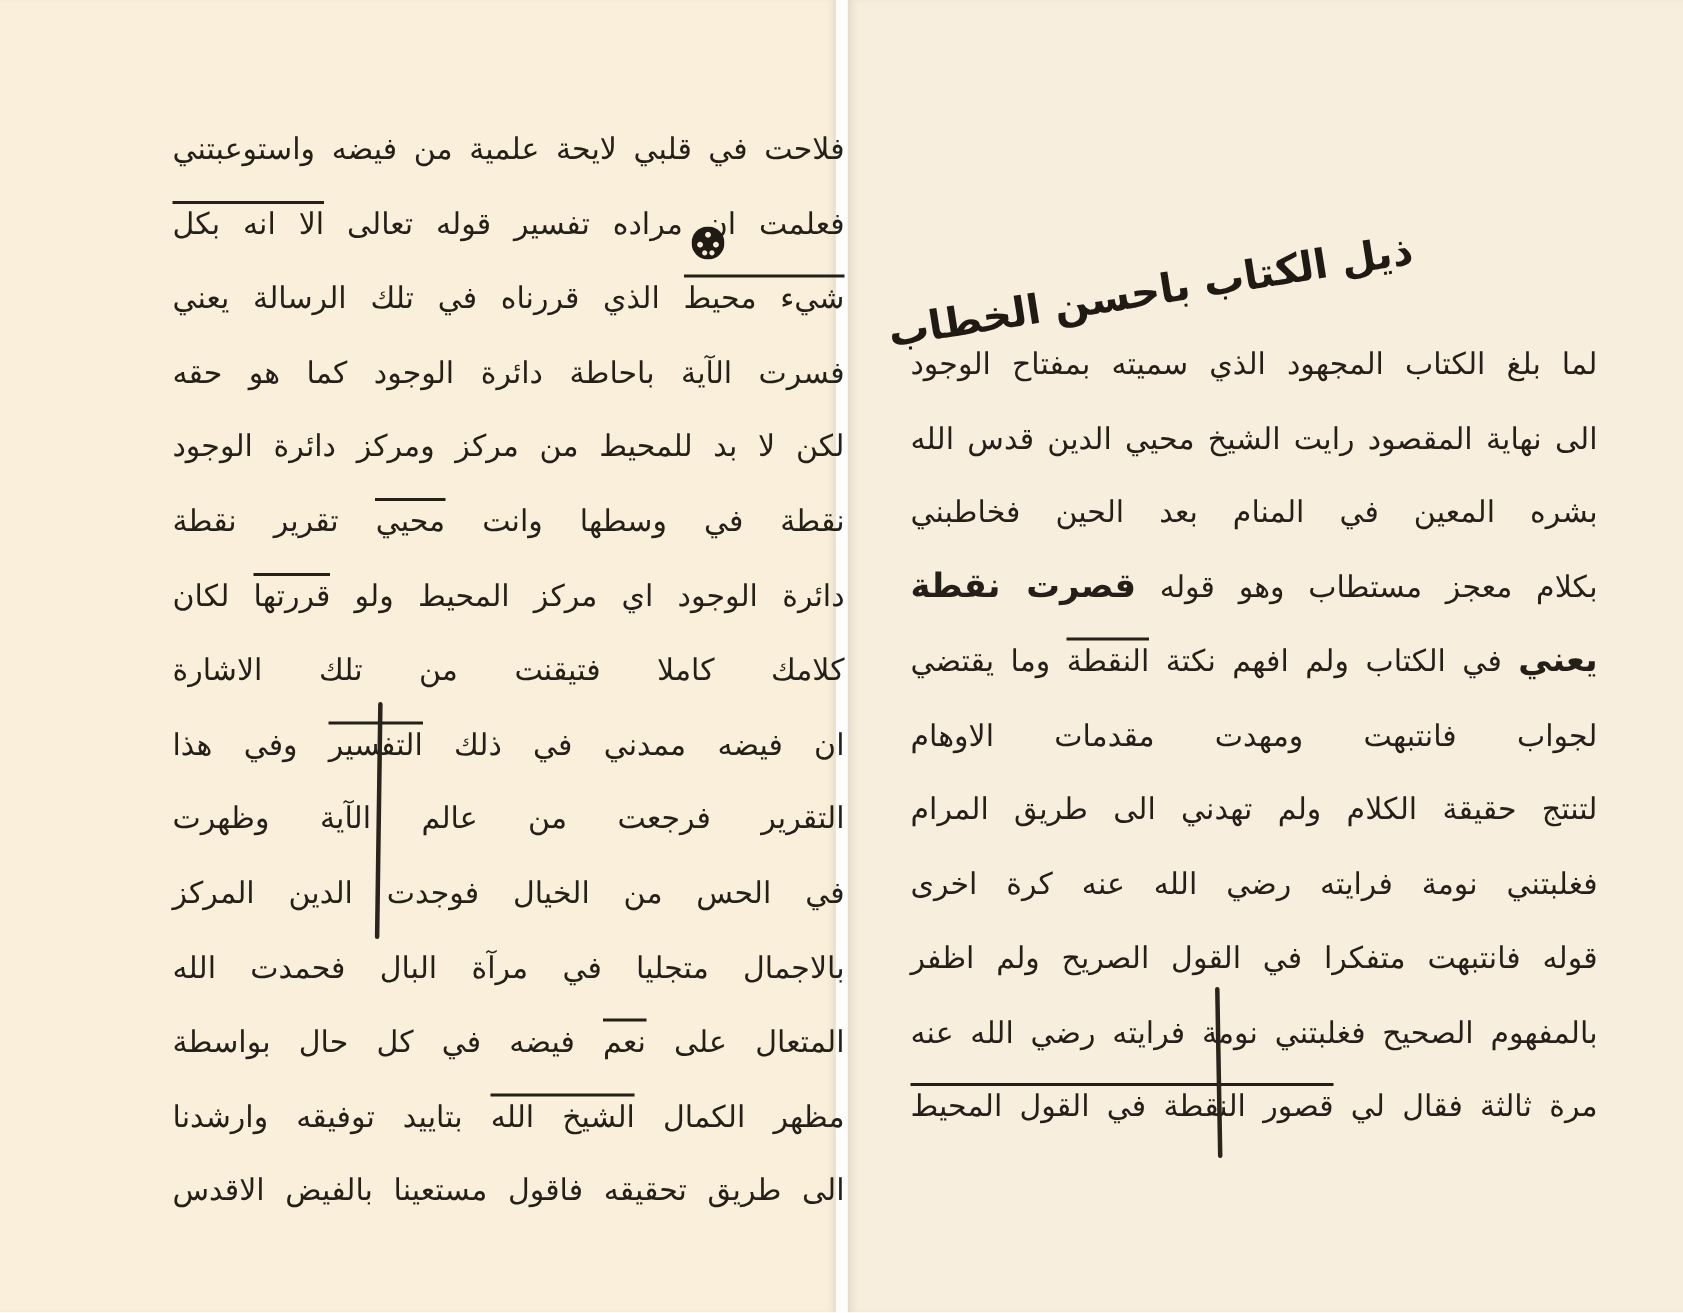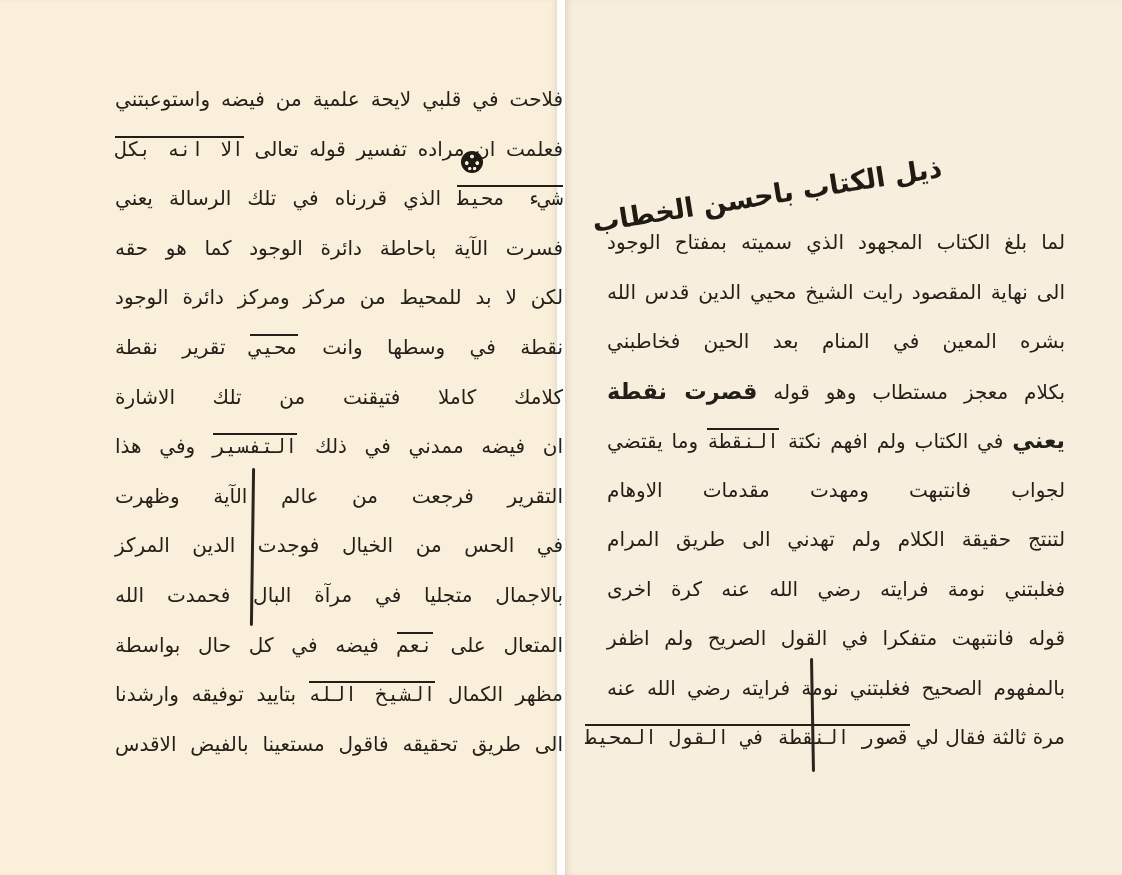--- a/index.html
+++ b/index.html
@@ -17,21 +17,21 @@
   }
   #left-text{top:75px;left:78px;width:448px;margin-left:37px;}
   #right-text{top:218px;left:42px;width:458px;}
   .ms-line{
     height:49.5px;line-height:49.5px;font-size:20px;
     text-align:justify;text-align-last:justify;
     white-space:nowrap;overflow:visible;
     letter-spacing:.2px;
   }
   #left-text .ms-line{height:49.6px;line-height:49.6px;}
-  .ms-line .ov{border-top:2px solid #241f18;padding-top:1px;font-family:Liberation Mono, monospace;}
+  .ms-line .ov{border-top:2px solid #241f18;padding-top:1px;}
   .ms-line .em{font-weight:bold;font-size:1.12em;}
   #heading{
     position:absolute;top:168px;left:118px;width:260px;
     direction:rtl;text-align:center;white-space:nowrap;
     font-size:27px;font-weight:bold;color:#1f1a14;
     transform:rotate(-9deg);transform-origin:60% 50%;
   }
   .rosette{
     position:absolute;left:461px;top:151px;width:22px;height:22px;border-radius:50%;
     background:
@@ -54,20 +54,21 @@
 <div id="stage">
 
   <div class="page" id="left-page">
     <div class="textblock" id="left-text">
         <div class="ms-line">فلاحت في قلبي لايحة علمية من فيضه واستوعبتني</div>
         <div class="ms-line">فعلمت ان مراده تفسير قوله تعالى <span class="ov">الا انه بكل</span></div>
         <div class="ms-line"><span class="ov">شيء محيط</span> الذي قررناه في تلك الرسالة يعني</div>
         <div class="ms-line">فسرت الآية باحاطة دائرة الوجود كما هو حقه</div>
         <div class="ms-line">لكن لا بد للمحيط من مركز ومركز دائرة الوجود</div>
         <div class="ms-line">نقطة في وسطها وانت <span class="ov">محيي</span> تقرير نقطة</div>
+        <div class="ms-line">دائرة الوجود اي مركز المحيط ولو <span class="ov">قررتها</span> لكان</div>
         <div class="ms-line">كلامك كاملا فتيقنت من تلك الاشارة</div>
         <div class="ms-line">ان فيضه ممدني في ذلك <span class="ov">التفسير</span> وفي هذا</div>
         <div class="ms-line">التقرير فرجعت من عالم الآية وظهرت</div>
         <div class="ms-line">في الحس من الخيال فوجدت الدين المركز</div>
         <div class="ms-line">بالاجمال متجليا في مرآة البال فحمدت الله</div>
         <div class="ms-line">المتعال على <span class="ov">نعم</span> فيضه في كل حال بواسطة</div>
         <div class="ms-line">مظهر الكمال <span class="ov">الشيخ الله</span> بتاييد توفيقه وارشدنا</div>
         <div class="ms-line">الى طريق تحقيقه فاقول مستعينا بالفيض الاقدس</div>
       </div>
     <span class="rosette"></span>

